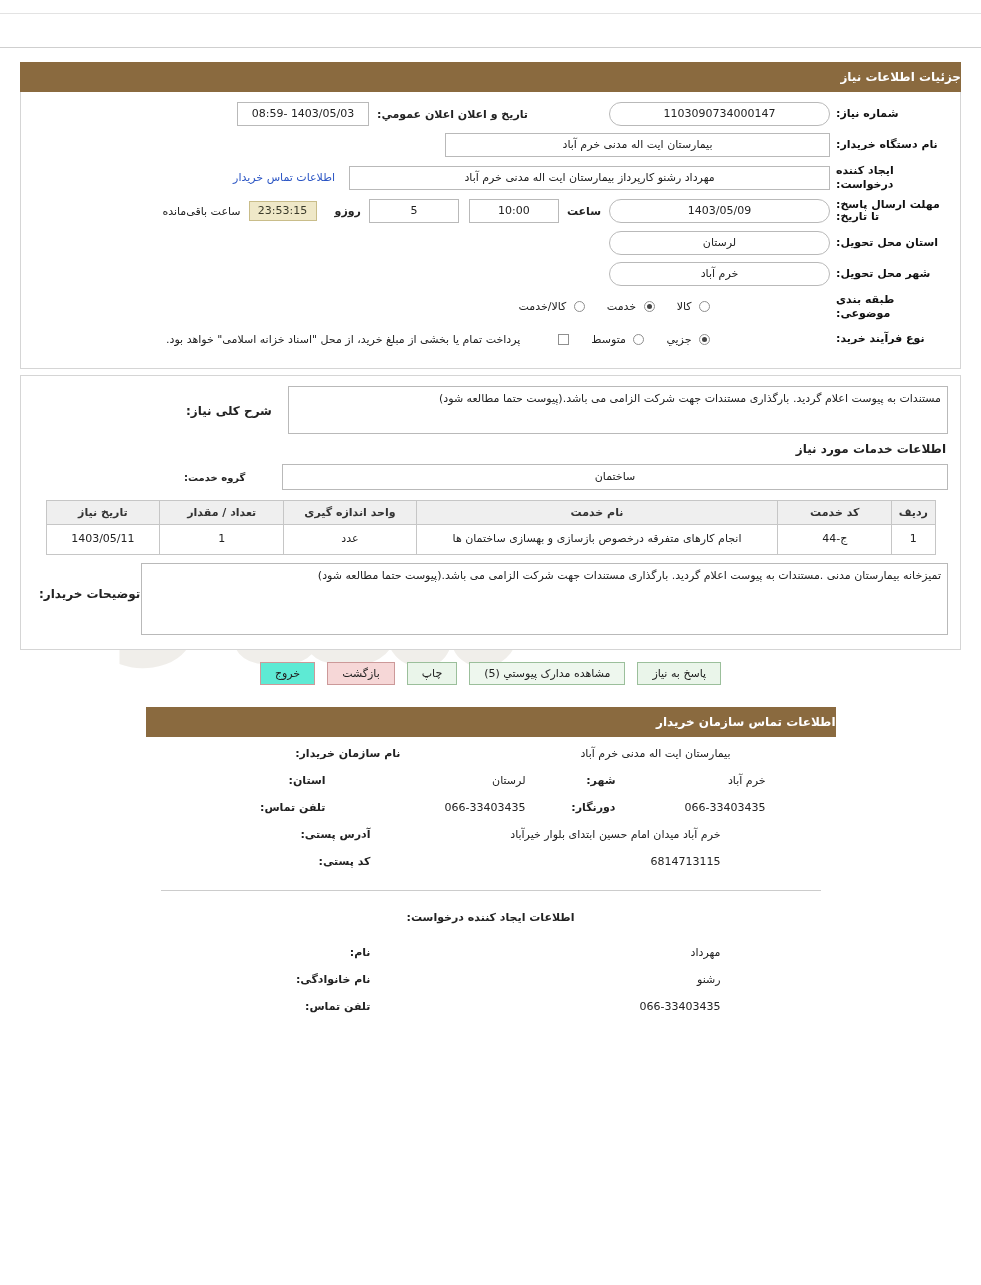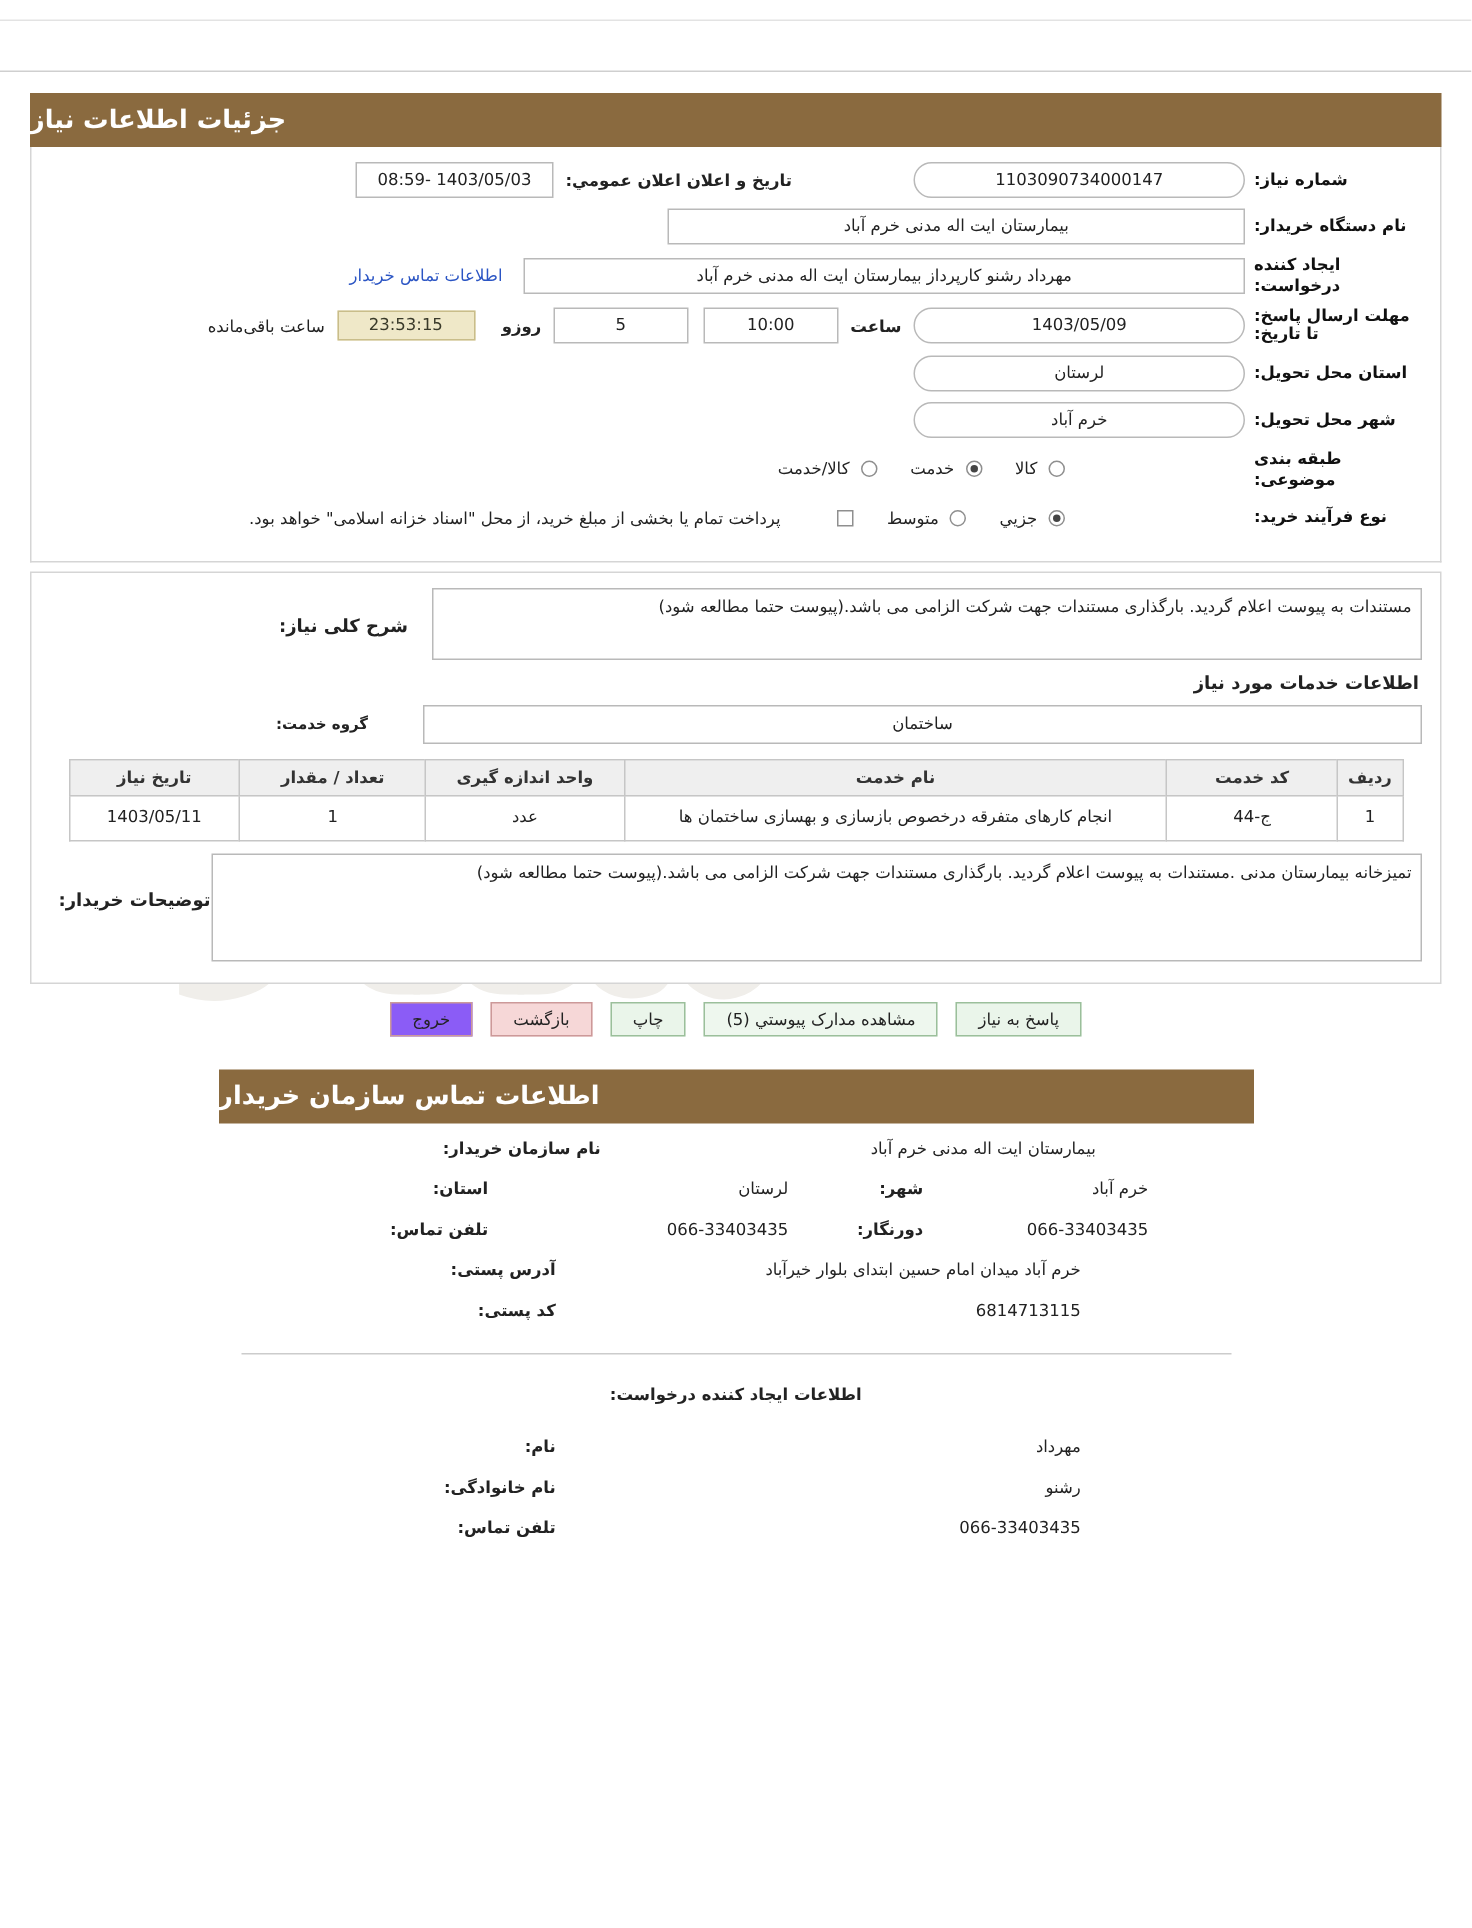--- a/index.html
+++ b/index.html
@@ -39,23 +39,23 @@
     height: 14px;
     border-bottom: 1px solid #e3e3e3;
     background: #fff;
   }
 
   .container { width: 941px; margin: 0 auto; }
 
   .section-title {
     background: #8a6a3f;
     color: #fff;
-    font-size: 17px;
+    font-size: 12px;
     font-weight: bold;
-    text-align: left;
+    text-align: right;
     padding: 8px 0;
     margin-top: 14px;
   }
   .panel {
     border: 1px solid #d5d5d5;
     border-top: none;
     background: #fff;
     padding: 10px 12px;
   }
   .row {
@@ -100,21 +100,21 @@
     text-decoration: none;
     padding-right: 14px;
     cursor: pointer;
   }
   .countdown {
     background: #efe8c8;
     border: 1px solid #c9bd8a;
     height: 20px;
     line-height: 18px;
     text-align: center;
-    width: 92px;
+    width: 68px;
     font-size: 11px;
     color: #3a3a2a;
     margin-right: 10px;
   }
   .countdown-note { font-size: 11px; padding-right: 8px; }
 
   .radio {
     display: inline-block;
     width: 11px; height: 11px;
     border: 1px solid #8f8f8f;
@@ -213,21 +213,21 @@
   .btn {
     font-size: 11px;
     padding: 4px 14px;
     border: 1px solid #9bbf9b;
     background: #eaf5ea;
     cursor: pointer;
     white-space: nowrap;
   }
   .btn.green2 { background: #eef7ee; }
   .btn.pink { background: #f6d7d7; border-color: #c99; }
-  .btn.pink2 { background: #8b5cf6; border-color: #c99; text-align: right; }
+  .btn.pink2 { background: #5eead4; border-color: #c99; text-align: right; }
 
   .contact-panel { padding: 10px 12px 20px 12px; }
   .crow { display: flex; justify-content: center; margin-bottom: 14px; font-size: 11px; }
   .c-lbl { font-weight: bold; text-align: right; padding-left: 8px; }
   .c-val { text-align: right; }
   .hr { border-top: 1px solid #cccccc; width: 660px; margin: 22px auto 20px auto; }
   .creator-head { text-align: center; font-weight: bold; font-size: 11px; margin-bottom: 22px; }
 </style>
 </head>
 <body>

